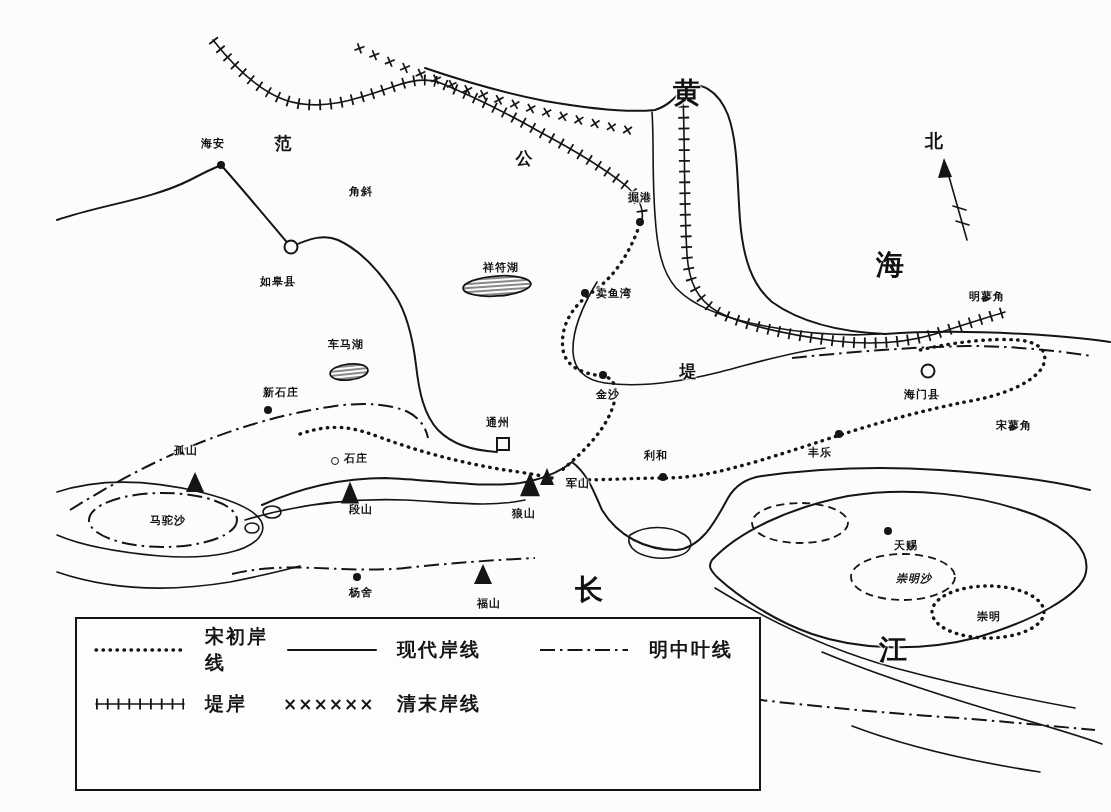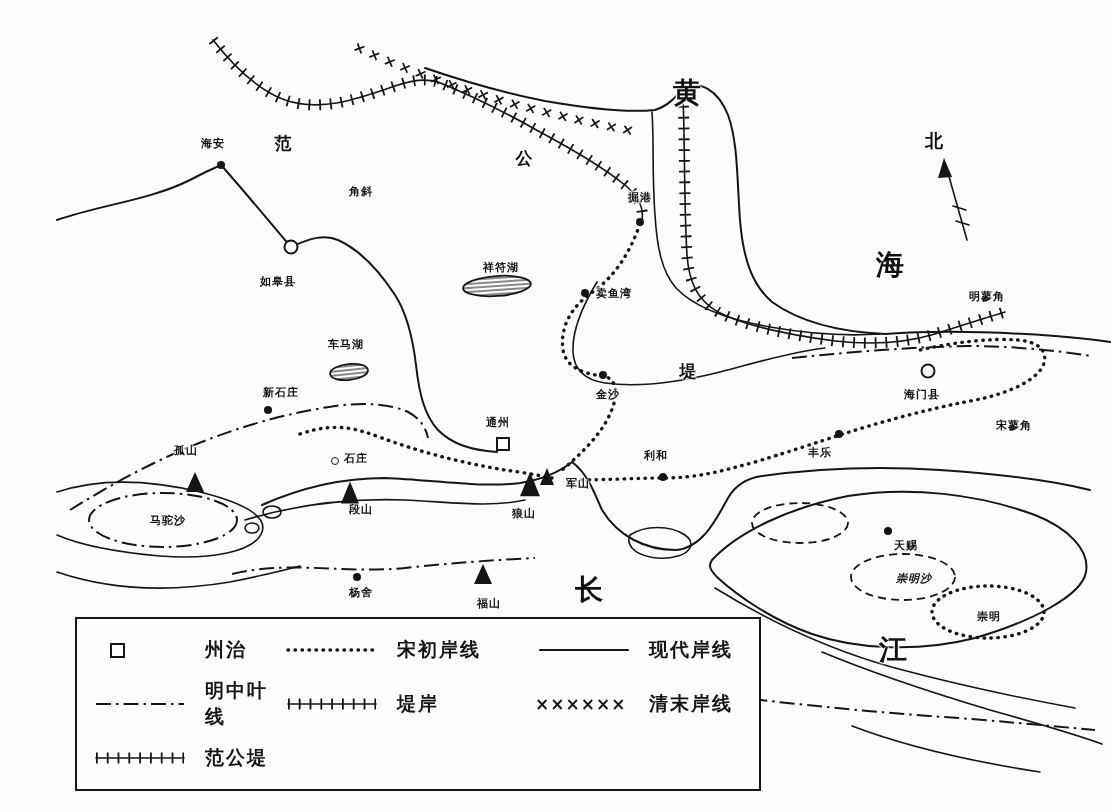--- a/index.html
+++ b/index.html
@@ -167,26 +167,20 @@
       <div class="mk mk-mountain" style="left: 483px; top: 578px; border-width: 0px 9px 20px;"></div>
       <div class="lbl place-label" style="left: 906px; top: 545px;">天赐</div>
       <div class="mk mk-town" style="left: 888px; top: 531px;"></div>
       <div class="lbl place-label" style="left: 914px; top: 578px; font-style: italic;">崇明沙</div>
       <div class="lbl place-label" style="left: 989px; top: 616px;">崇明</div>
       <div class="lbl compass-label" style="left: 934px; top: 141px;">北</div>
     </div>
 
   <div class="legend">
     <div class="lg-item">
-      <span class="lg-sym point">
-          <span class="sym-square"></span>
-        </span>
-      <span class="lg-lbl">州治</span>
-    </div>
-    <div class="lg-item">
       <span class="lg-sym">
           <svg width="98" height="16">
             <path d="M5,8 H93" class="dotline"></path>
           </svg>
         </span>
       <span class="lg-lbl">宋初岸线</span>
     </div>
     <div class="lg-item">
       <span class="lg-sym">
           <svg width="98" height="16">
@@ -213,24 +207,15 @@
         </span>
       <span class="lg-lbl">堤岸</span>
     </div>
 
     <div class="lg-item">
       <span class="lg-sym">
           <span class="sym-x">××××××</span>
         </span>
       <span class="lg-lbl">清末岸线</span>
     </div>
-    <div class="lg-item">
-      <span class="lg-sym">
-          <svg width="98" height="18">
-            <path d="M5,9 H93" class="inkline thin"></path>
-            <path d="M5,9 H93" class="tickline"></path>
-          </svg>
-        </span>
-      <span class="lg-lbl">范公堤</span>
-    </div>
   </div>
 
 </div>
 
 </body></html>

